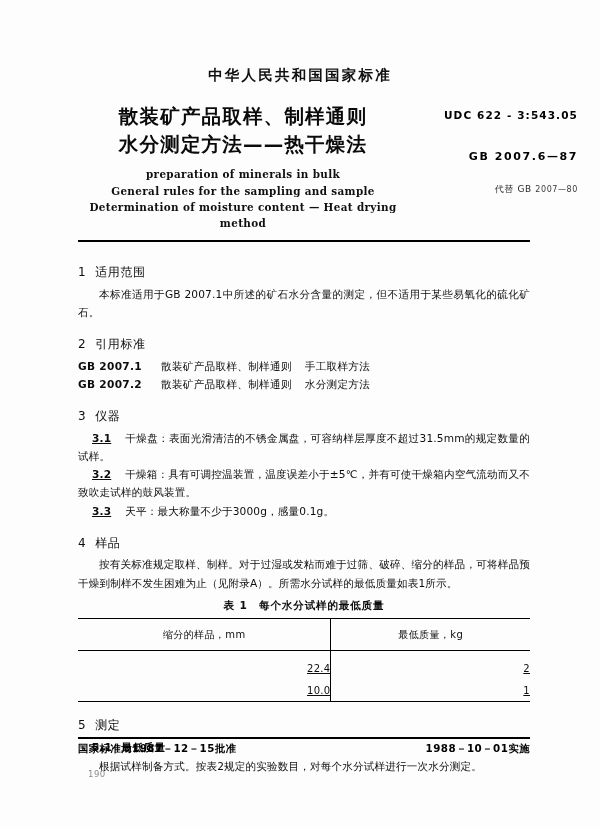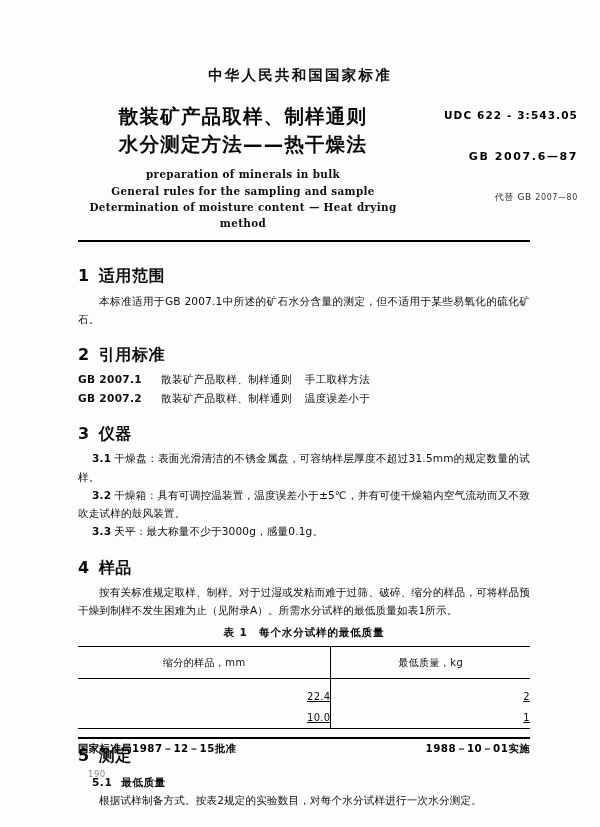--- a/index.html
+++ b/index.html
@@ -77,21 +77,21 @@
     white-space: nowrap;
   }
   .code-gb {
     margin-top: 29px;
     font-size: 11px;
     font-weight: 700;
     letter-spacing: 1.6px;
     white-space: nowrap;
   }
   .code-replace {
-    margin-top: 28px;
+    margin-top: 20px;
     font-size: 9px;
     letter-spacing: 0.6px;
     color: #2a2a2a;
     white-space: nowrap;
   }
   .code-replace .small {
     font-size: 8px;
     color: #3a3a3a;
   }
 
@@ -108,22 +108,22 @@
   .body {
     position: absolute;
     left: 78px;
     top: 262px;
     width: 452px;
     font-size: 10.6px;
     line-height: 1.72;
     color: #0d0d0d;
   }
   .sec-head {
-    font-weight: 700;
-    font-size: 16px;
+    font-weight: 400;
+    font-size: 12px;
     letter-spacing: 0.6px;
     margin-top: 13px;
     margin-bottom: 2px;
   }
   .sec-head .num { margin-right: 9px; }
   .sec-head:first-child { margin-top: 0; }
 
   .para {
     text-indent: 21px;
     text-align: justify;
@@ -138,21 +138,22 @@
   .ref-line .gap { display: inline-block; width: 13px; }
 
   .item {
     margin: 0;
     text-align: justify;
     text-indent: 14px;
     letter-spacing: 0.15px;
   }
   .item .inum {
     font-weight: 700;
-    margin-right: 3px;
+    margin-right: 14px;
+    text-decoration: underline;
   }
   .sub-head {
     font-weight: 700;
     margin-left: 14px;
     margin-top: 3px;
     letter-spacing: 0.5px;
   }
   .sub-head .num { margin-right: 9px; }
 
   
@@ -261,21 +262,21 @@
     </div>
     <p class="para">本标准适用于GB 2007.1中所述的矿石水分含量的测定，但不适用于某些易氧化的硫化矿石。</p>
 
     <div class="sec-head">
       <span class="num">2</span><span>引用标准</span>
     </div>
     <div class="ref-line">
       <span class="code">GB 2007.1</span><span class="gap"></span><span>散装矿产品取样、制样通则</span><span class="gap"></span><span>手工取样方法</span>
     </div>
     <div class="ref-line">
-      <span class="code">GB 2007.2</span><span class="gap"></span><span>散装矿产品取样、制样通则</span><span class="gap"></span><span>温度误差小于</span>
+      <span class="code">GB 2007.2</span><span class="gap"></span><span>散装矿产品取样、制样通则</span><span class="gap"></span><span>水分测定方法</span>
     </div>
 
     <div class="sec-head">
       <span class="num">3</span><span>仪器</span>
     </div>
     <p class="item">
       <span class="inum">3.1</span><span>干燥盘：表面光滑清洁的不锈金属盘，可容纳样层厚度不超过31.5mm的规定数量的试样。</span>
     </p>
     <p class="item">
       <span class="inum">3.2</span><span>干燥箱：具有可调控温装置，温度误差小于±5℃，并有可使干燥箱内空气流动而又不致吹走试样的鼓风装置。</span>

